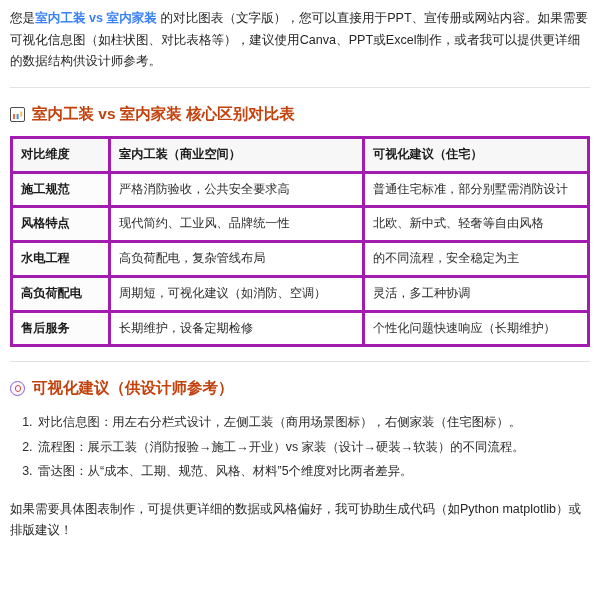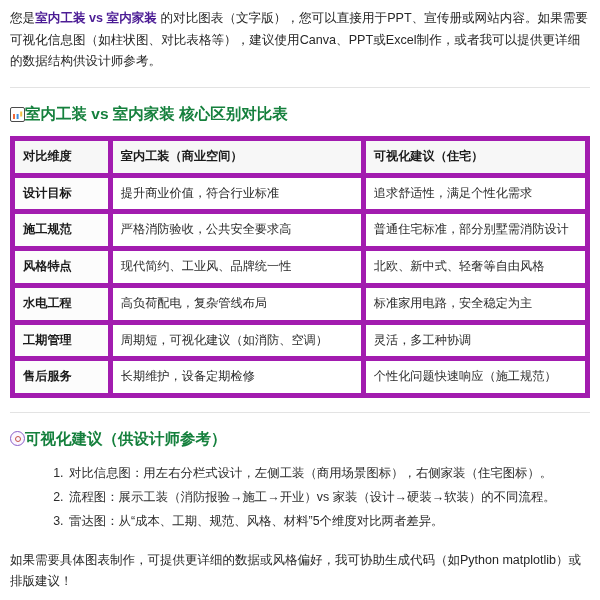--- a/index.html
+++ b/index.html
@@ -20,34 +20,34 @@
     padding: 8px 10px 14px 10px;
     box-sizing: border-box;
   }
   .intro {
     font-size: 12.6px;
     color: #262626;
     line-height: 1.72;
     margin: 0 0 14px 0;
     text-align: left;
   }
-  .intro b { font-weight: bold; color: #4c1d95; }
+  .intro b { font-weight: bold; color: #3b82f6; }
   .divider {
     border: none;
     border-top: 1px solid #e3e3e3;
     margin: 14px 0 16px 0;
   }
   h2.section-title {
     font-size: 15.5px;
     font-weight: bold;
-    color: #15803d;
+    color: #c2410c;
     margin: 0 0 12px 0;
     display: flex;
     align-items: center;
-    gap: 0;
+    gap: 7px;
     line-height: 1.3;
   }
   .emoji-ico {
     display: inline-block;
     width: 15px;
     height: 15px;
     position: relative;
     flex: 0 0 auto;
   }
   
@@ -89,21 +89,21 @@
     box-sizing: border-box;
   }
   table.cmp {
     border-collapse: collapse;
     width: 100%;
     margin: 0 0 4px 0;
     font-size: 12.2px;
     table-layout: fixed;
   }
   table.cmp th, table.cmp td {
-    border: 5px solid #a21caf;
+    border: 3px solid #a21caf;
     padding: 7px 8px;
     text-align: left;
     vertical-align: middle;
     line-height: 1.45;
   }
   table.cmp thead th {
     background: #f7f7f7;
     font-weight: bold;
     color: #1a1a1a;
   }
@@ -114,21 +114,21 @@
   }
   col.c1 { width: 17%; }
   col.c2 { width: 44%; }
   col.c3 { width: 39%; }
   ol.advice {
     margin: 10px 0 0 0;
     padding-left: 26px;
     font-size: 12.4px;
     line-height: 1.95;
   }
-  ol.advice li { padding-left: 2px; margin-left: 31px; }
+  ol.advice li { padding-left: 2px; }
   .closing {
     margin: 16px 0 0 0;
     font-size: 12.5px;
     line-height: 1.72;
     color: #262626;
   }
 </style>
 </head>
 <body>
 
@@ -153,48 +153,43 @@
       </colgroup>
     <thead>
       <tr>
         <th>对比维度</th>
         <th>室内工装（商业空间）</th>
         <th>可视化建议（住宅）</th>
       </tr>
     </thead>
     <tbody>
       <tr>
-        <td>设计目标</td>
-        <td>提升商业价值，符合行业标准</td>
-        <td>追求舒适性，满足个性化需求</td>
-      </tr>
-      <tr>
         <td>施工规范</td>
         <td>严格消防验收，公共安全要求高</td>
         <td>普通住宅标准，部分别墅需消防设计</td>
       </tr>
       <tr>
         <td>风格特点</td>
         <td>现代简约、工业风、品牌统一性</td>
         <td>北欧、新中式、轻奢等自由风格</td>
       </tr>
       <tr>
         <td>水电工程</td>
         <td>高负荷配电，复杂管线布局</td>
-        <td>标准家用电路，安全稳定为主</td>
-      </tr>
-      <tr>
-        <td>工期管理</td>
+        <td>的不同流程，安全稳定为主</td>
+      </tr>
+      <tr>
+        <td>高负荷配电</td>
         <td>周期短，可视化建议（如消防、空调）</td>
         <td>灵活，多工种协调</td>
       </tr>
       <tr>
         <td>售后服务</td>
         <td>长期维护，设备定期检修</td>
-        <td>个性化问题快速响应（施工规范）</td>
+        <td>个性化问题快速响应（长期维护）</td>
       </tr>
     </tbody>
   </table>
 
   <hr class="divider">
 
   <h2 class="section-title">
     <span class="emoji-ico ico-art"></span>
     <span>可视化建议（供设计师参考）</span>
   </h2>

